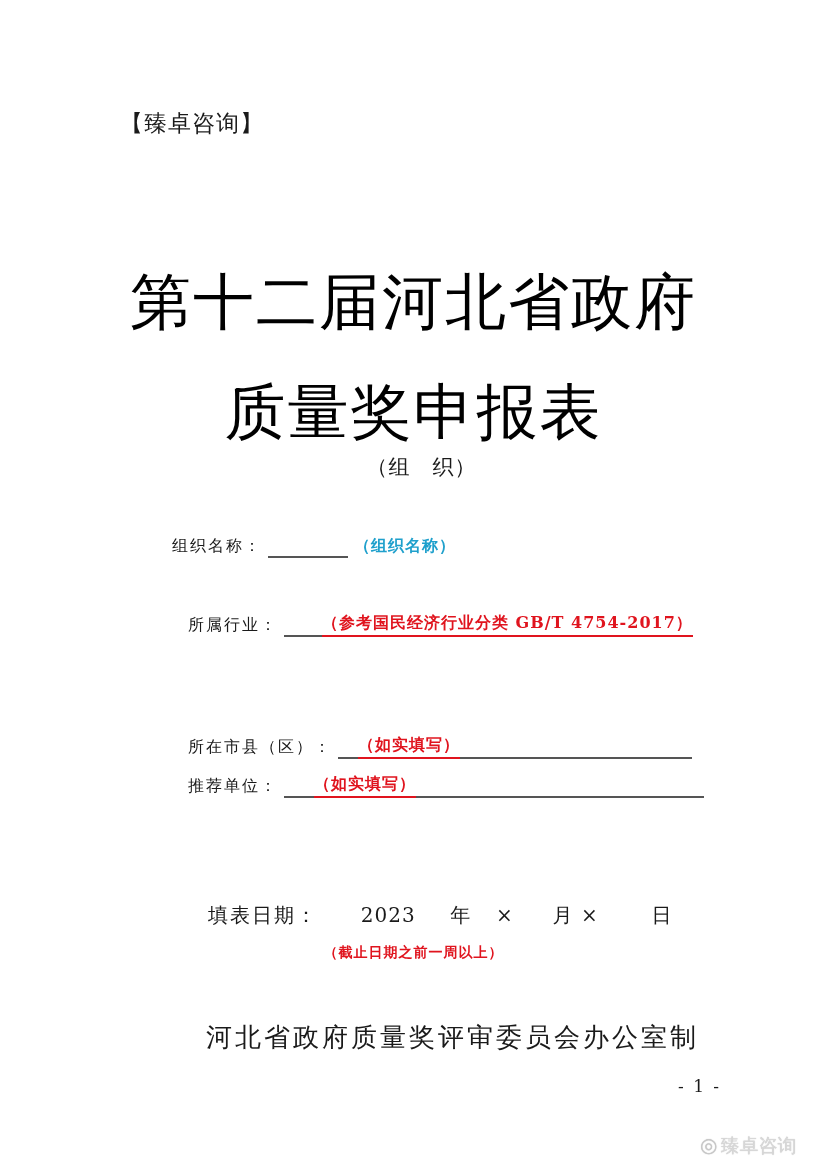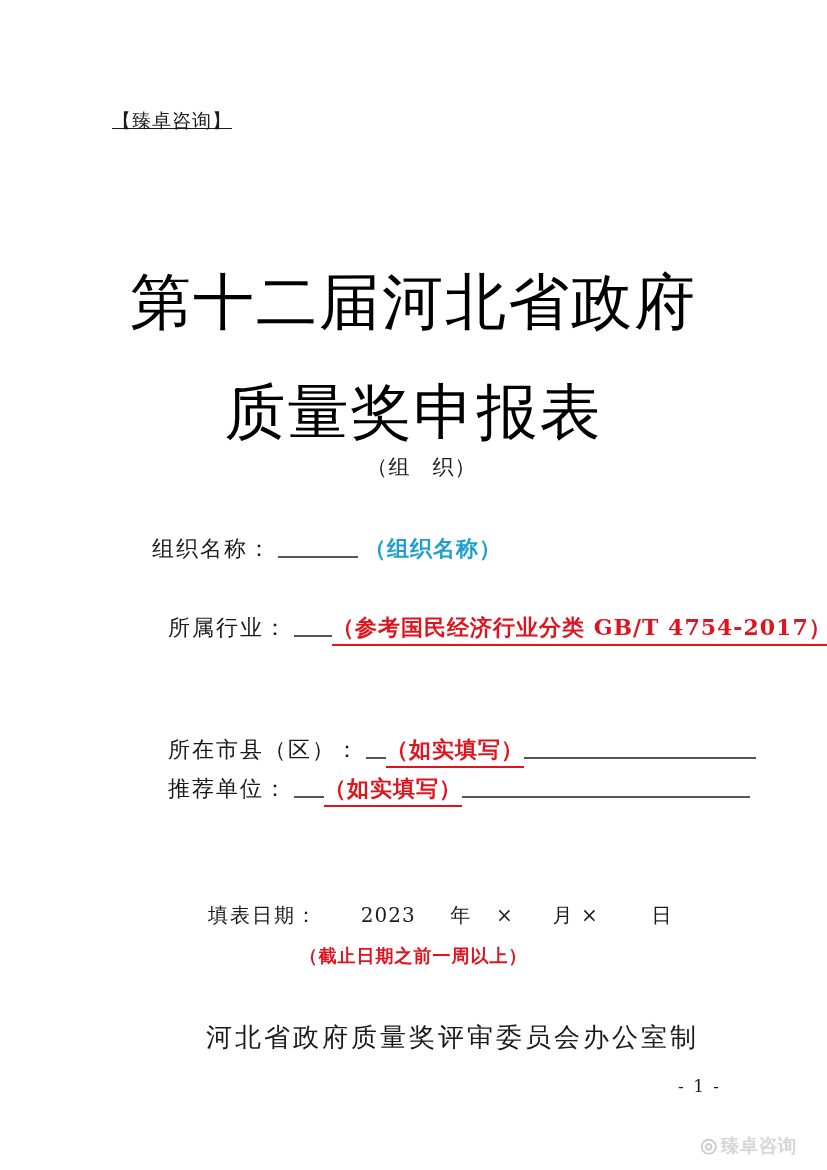--- a/index.html
+++ b/index.html
@@ -1,41 +1,41 @@
 <!DOCTYPE html>
 <html><head>
 <meta charset="utf-8">
 <style>
   html, body { margin: 0; padding: 0; background: #ffffff; }
   body { width: 827px; height: 1170px; position: relative; overflow: hidden;
          font-family: "DejaVu Serif", "Liberation Serif", serif; color: #1a1a1a; }
   .abs { position: absolute; white-space: nowrap; }
-  .header-tag { left: 112px; top: 108px; font-size: 19px; letter-spacing: 1px; text-decoration: underline; }
+  .header-tag { left: 120px; top: 108px; font-size: 23px; letter-spacing: 1px; }
   .title { left: 0; width: 827px; text-align: center;
            font-family: "DejaVu Sans", "Liberation Sans", sans-serif;
            font-size: 61px; color: #000; letter-spacing: 2px; }
   .title1 { top: 262px; }
   .title2 { top: 372px; }
   .subtitle { left: 8px; width: 827px; text-align: center; top: 453px; font-size: 21px; letter-spacing: 1px; }
 
-  .field { font-size: 22px; letter-spacing: 2px; display: flex; align-items: flex-start; }
+  .field { font-size: 16px; letter-spacing: 2px; display: flex; align-items: center; margin-left: 20px; }
   .field .label { margin-right: 6px; }
   .uline { border-bottom: 2px solid #555; display: inline-block; height: 22px; }
   .red { color: #e0141e; font-weight: bold; letter-spacing: 1px; border-bottom: 2px solid #e0141e; padding-bottom: 1px; display:inline-block; }
   .cyan { color: #1fa0cc; font-weight: bold; letter-spacing: 1px; margin-left: 6px; }
   .redplain { color: #e0141e; font-weight: bold; letter-spacing: 1px; }
 
   .f1 { left: 152px; top: 534px; }
   .f2 { left: 168px; top: 613px; }
   .f3 { left: 168px; top: 735px; }
   .f4 { left: 168px; top: 774px; }
 
   .date-row { left: 208px; top: 902px; font-size: 20px; letter-spacing: 1px; }
   .date-row span { display: inline-block; }
-  .date-note { left: 0; width: 827px; text-align: center; top: 944px; font-size: 18px; }
+  .date-note { left: 0; width: 827px; text-align: center; top: 944px; font-size: 14px; }
   .issuer { left: 206px; top: 1020px; font-size: 26px; letter-spacing: 3px; }
   .page-num { left: 678px; top: 1076px; font-size: 17px; letter-spacing: 2px; }
   .watermark { left: 700px; top: 1133px; font-size: 19px; color: #d8d8d8; font-family: "DejaVu Sans", sans-serif;
                text-shadow: 0 0 1px #bbb; }
   .watermark .wb { font-size: 20px; color: #c8c8c8; margin-right: 3px; }
 </style>
 </head>
 <body>
 
 <div class="abs header-tag">【臻卓咨询】</div>

